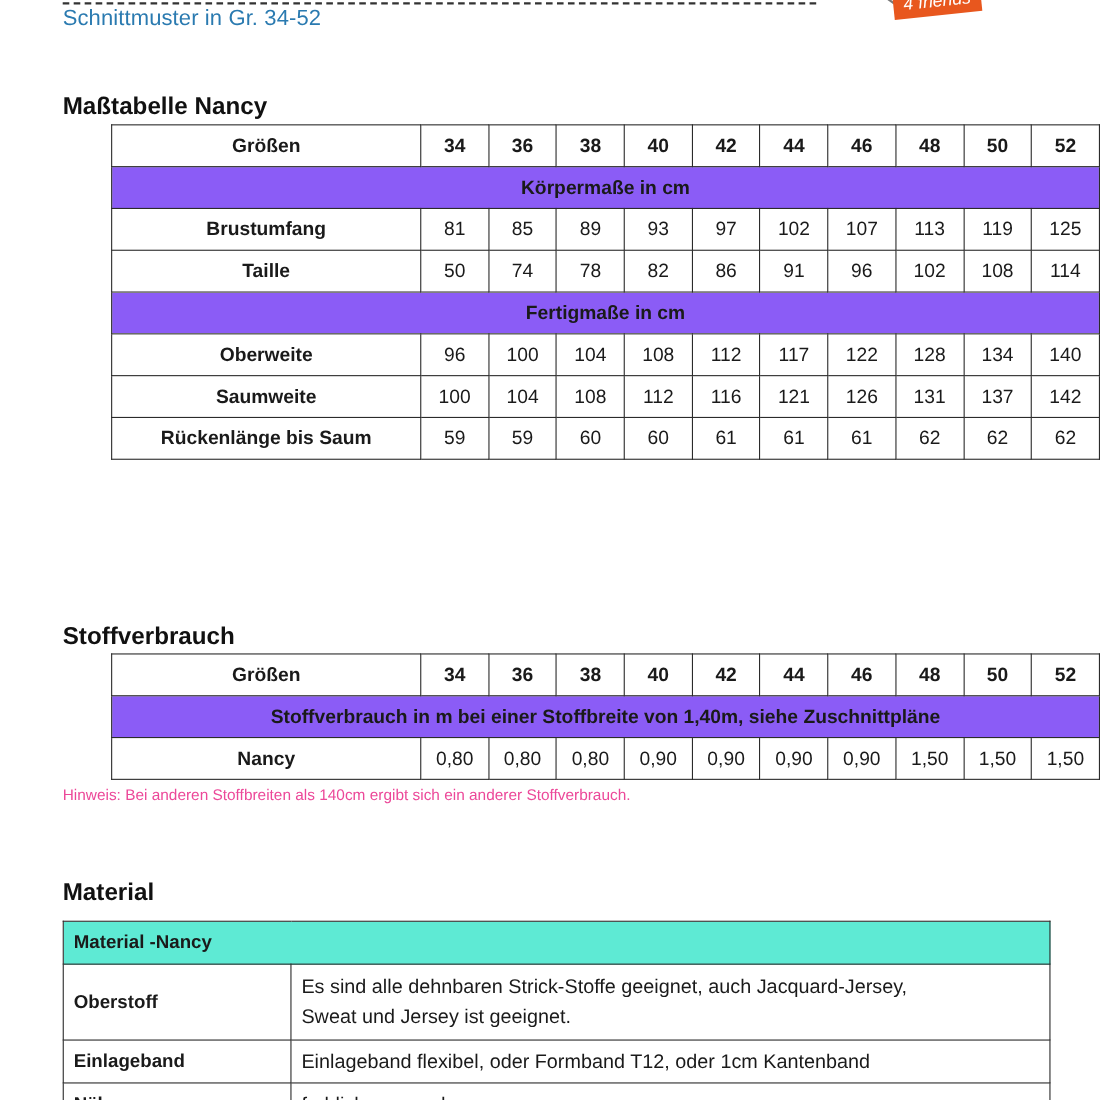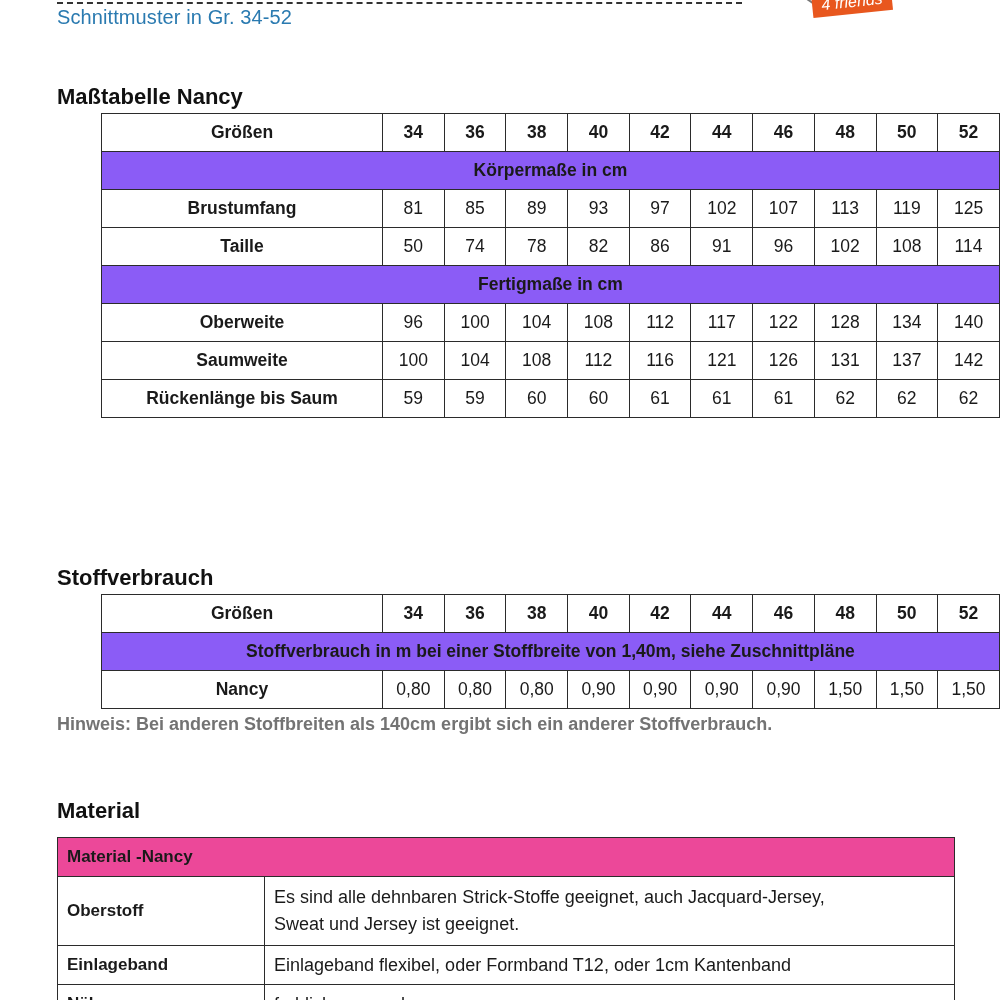--- a/index.html
+++ b/index.html
@@ -40,30 +40,30 @@
     padding: 0; height: 37px; overflow: hidden; white-space: nowrap;
   }
   table.grid td.label { font-weight: bold; }
   table.grid tr.head td { font-weight: bold; }
   table.grid tr.band td {
     background: #8b5cf6; font-weight: bold;
   }
   table.grid col.c0 { width: 281px; }
   table.grid col.cn { width: 61.7px; }
   .note {
-    position: absolute; left: 57px; top: 714px; font-size: 18px; color: #737373; font-weight: bold;
+    position: absolute; left: 57px; top: 714px; font-size: 14px; color: #ec4899;
   }
   table.mat {
     position: absolute; left: 57px; top: 837px; width: 898px;
     border-collapse: collapse; table-layout: fixed; font-size: 18px;
   }
   table.mat td {
     border: 1.5px solid #2b2b2b; padding: 0 9px; vertical-align: middle; text-align: left;
   }
-  table.mat tr.band td { background: #ec4899; font-weight: bold; height: 38px; font-size: 17px; margin-left: 36px; }
+  table.mat tr.band td { background: #5eead4; font-weight: bold; height: 38px; font-size: 17px; margin-left: 36px; }
   table.mat td.mlabel { font-weight: bold; font-size: 17px; }
   table.mat col.m0 { width: 207px; }
 </style>
 </head>
 <body>
 
 <div class="dashed-rule"></div>
 <div class="subtitle">Schnittmuster in Gr. 34-52</div>
 <div class="badge-tail"></div>
 <div class="badge">4 friends</div>

